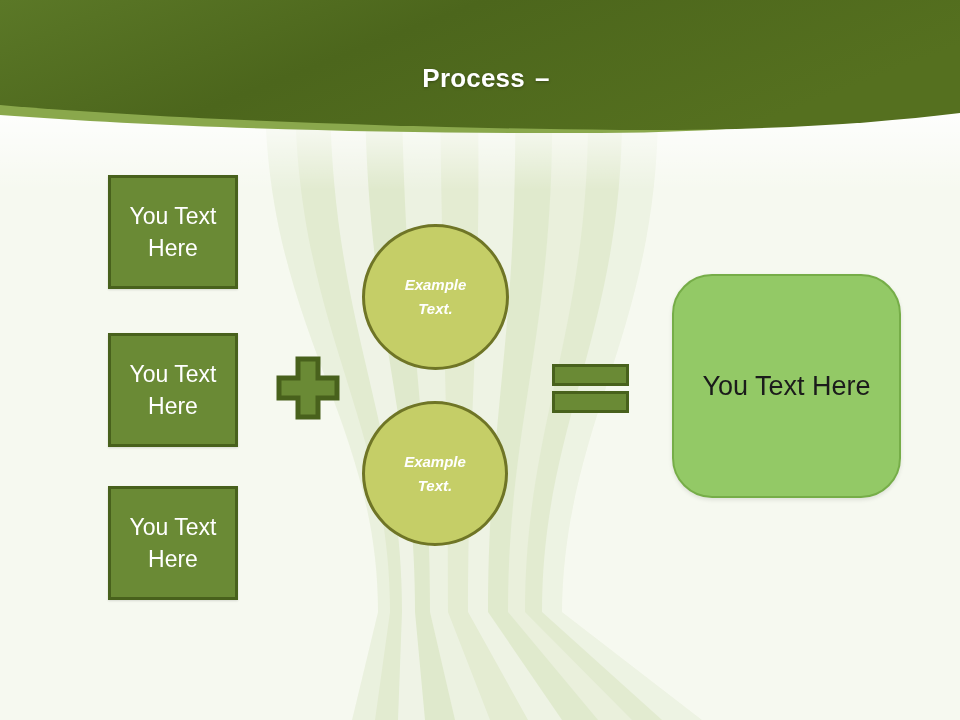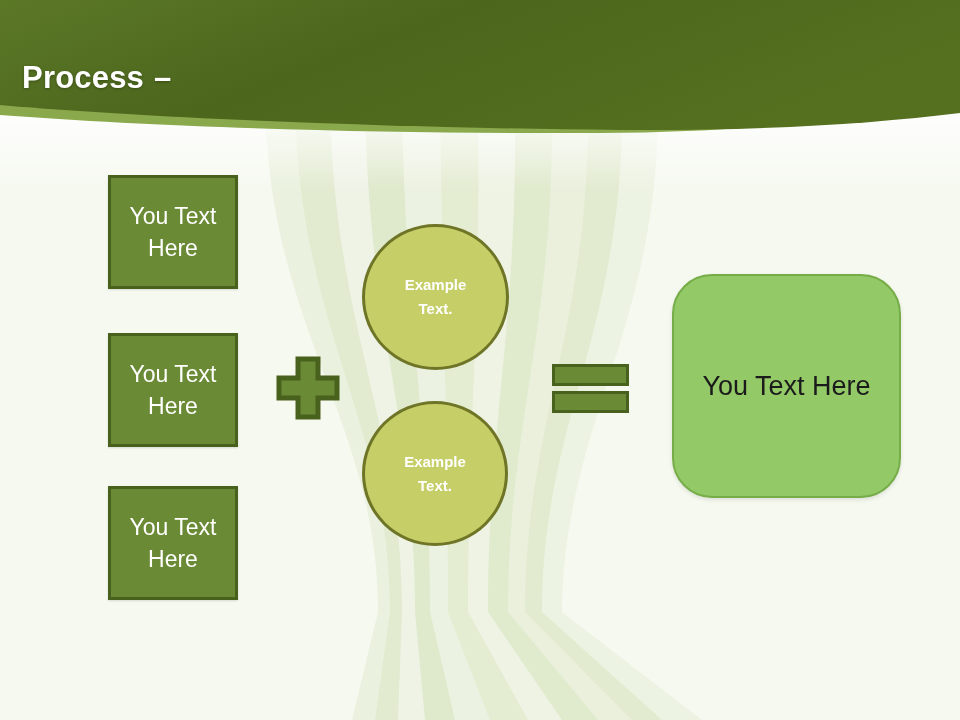--- a/index.html
+++ b/index.html
@@ -23,22 +23,22 @@
   .slide{
     position:relative;width:960px;height:720px;overflow:hidden;
     background:var(--bg);
   }
   .stalks{position:absolute;left:0;top:0;width:960px;height:720px;}
   .topfade{position:absolute;left:0;top:100px;width:960px;height:90px;
     background:linear-gradient(#ffffff, rgba(255,255,255,0));pointer-events:none;}
   .header-band{position:absolute;left:0;top:0;width:960px;height:140px;}
   .slide-title{
     position:absolute;left:0;top:57px;width:960px;height:42px;
-    display:flex;align-items:center;
-    color:var(--title-color);font-size:31px;letter-spacing:.2px;
+    display:flex;align-items:center;justify-content:center;
+    color:var(--title-color);font-size:26px;letter-spacing:.2px;
     text-shadow:0 1px 3px rgba(0,0,0,.30);
     padding-left:22px;
   }
   .slide-title .t-bold{font-weight:bold;}
   .slide-title .t-sep{margin:0 10px;font-weight:bold;}
   .slide-title .t-reg{font-weight:normal;}
 
   .input-box{
     position:absolute;left:108px;width:130px;height:114px;
     background:var(--shape-green);
@@ -58,21 +58,21 @@
     width:77px;height:22px;background:var(--shape-green);
     border:3px solid var(--shape-green-dark);
   }
   .eq-bar + .eq-bar{margin-top:5px;}
 
   .example-circle{
     position:absolute;border-radius:50%;
     background:var(--circle-fill);
     border:3px solid var(--circle-border);
     display:flex;align-items:center;justify-content:center;text-align:center;
-    color:#fff;font-size:15px;font-weight:bold;line-height:24px;
+    color:#fff;font-size:15px;font-weight:bold;font-style:italic;line-height:24px;
   }
   .example-circle.c1{left:362px;top:224px;width:147px;height:146px;}
   .example-circle.c2{left:362px;top:401px;width:146px;height:145px;}
   .example-circle .circle-label{width:78px;}
 
   .result-box{
     position:absolute;left:672px;top:274px;width:229px;height:224px;
     background:var(--result-fill);
     border:2px solid var(--result-border);
     border-radius:40px;

